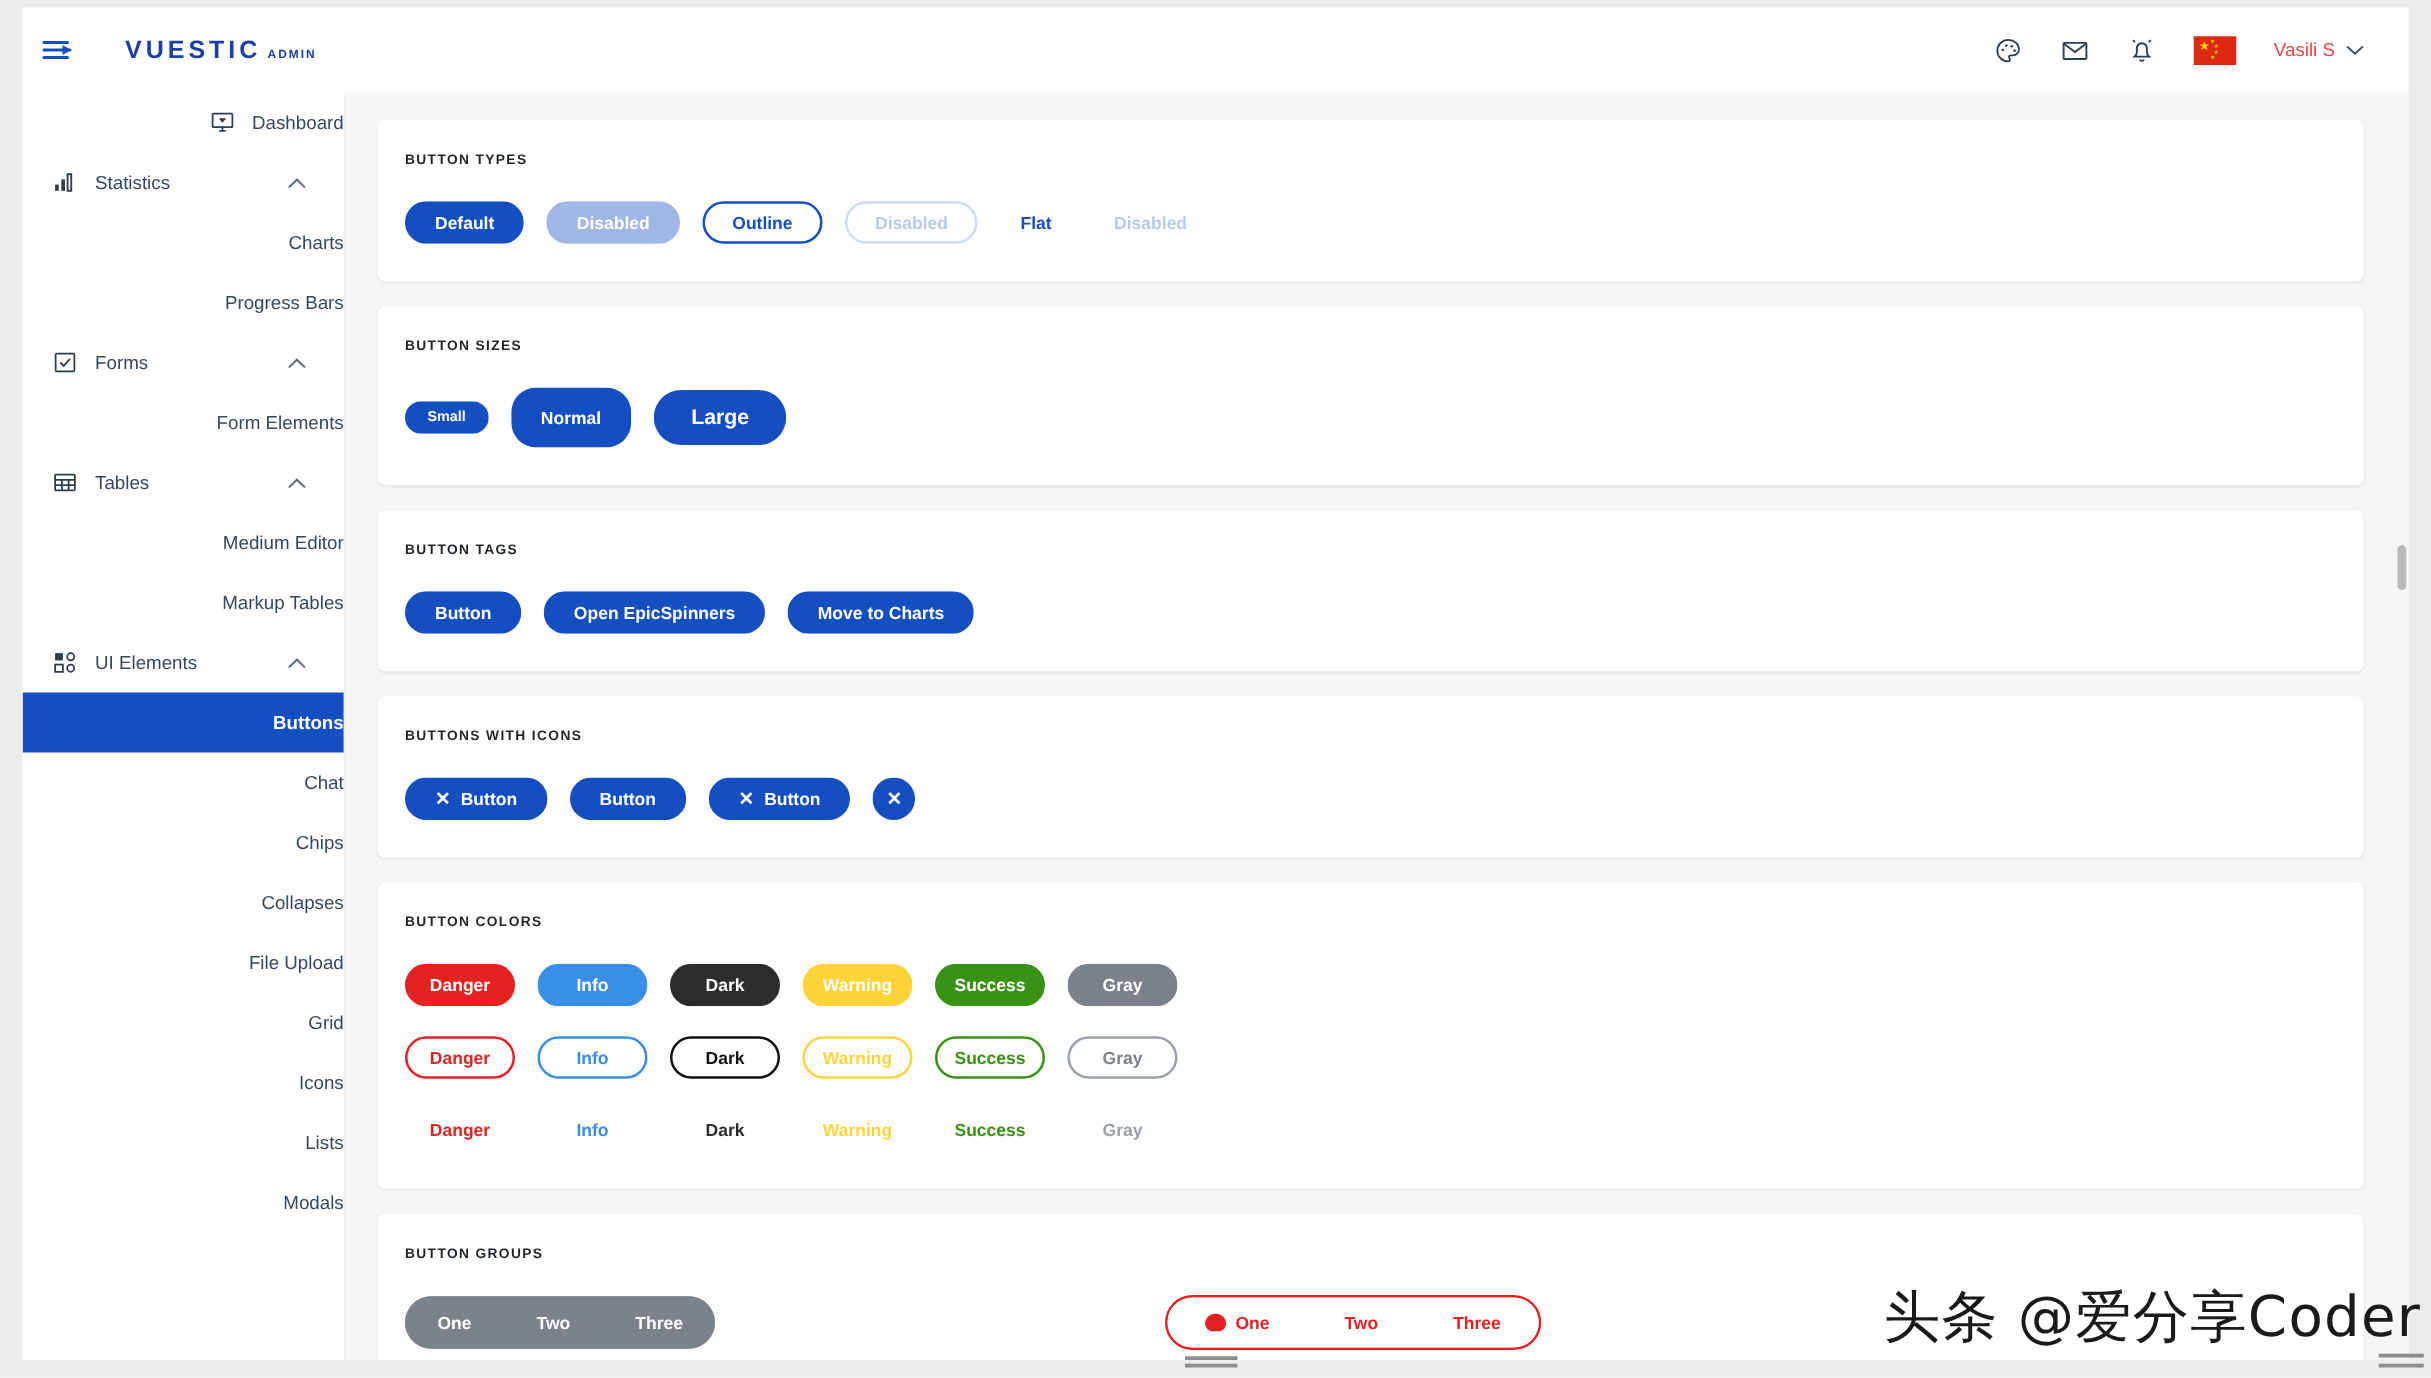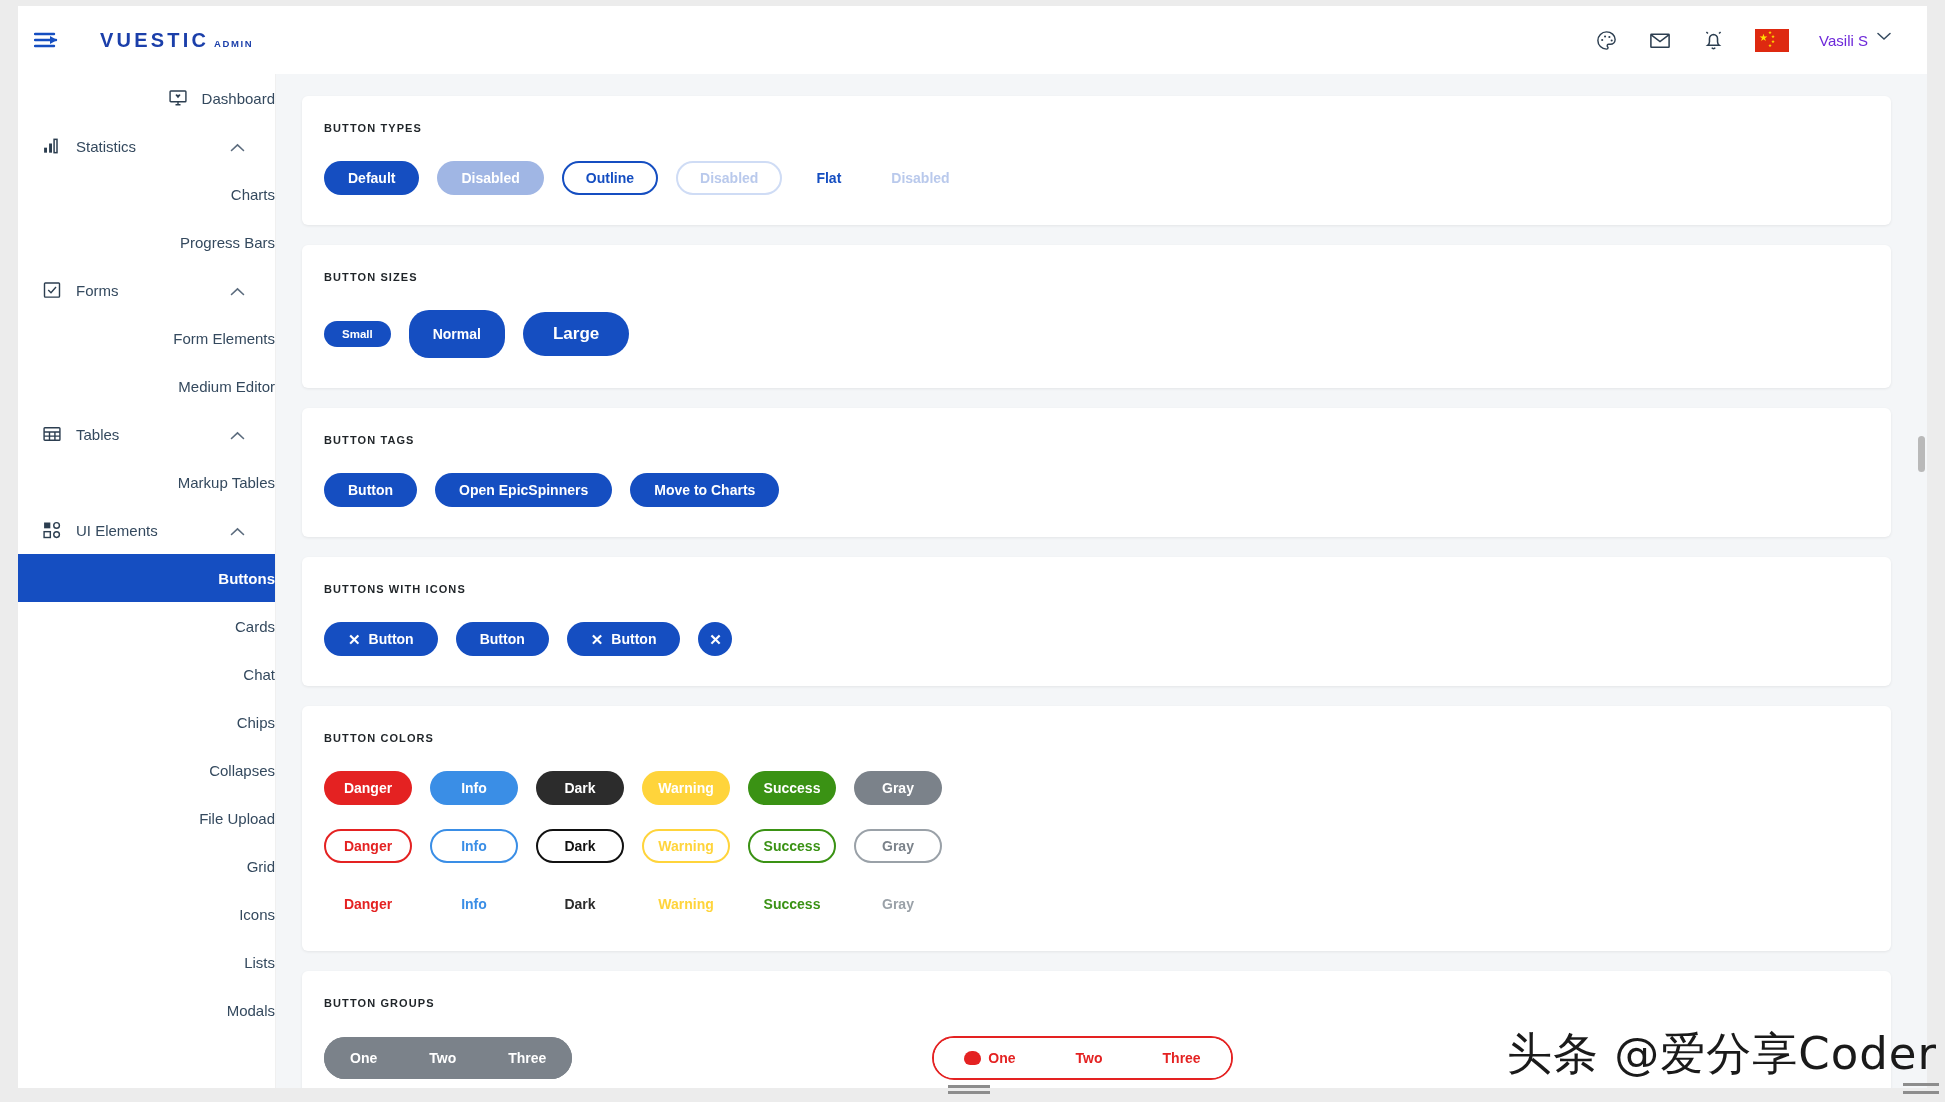--- a/index.html
+++ b/index.html
@@ -78,22 +78,22 @@
     color: #ffde00; font-size: 10px; line-height: 10px;
   }
   .flag .star-s {
     position: absolute; color: #ffde00; font-size: 4.5px; line-height: 4.5px;
   }
   .flag .s1 { left: 13px; top: 2px; }
   .flag .s2 { left: 16px; top: 6px; }
   .flag .s3 { left: 16px; top: 11px; }
   .flag .s4 { left: 13px; top: 15px; }
   .user-box {
-    display: flex; gap: 9px;
-    color: #6d28d9; font-size: 15px;
+    display: flex; align-items: center; gap: 9px;
+    color: #ef4444; font-size: 15px;
     cursor: pointer;
   }
 
   
   .sidebar {
     position: absolute;
     left: 0; top: 68px;
     width: 258px; height: 1022px;
     background: #ffffff;
     overflow: hidden;
@@ -411,37 +411,37 @@
         <span class="chev">
           <svg width="15" height="9" viewBox="0 0 15 9">
               <path d="M1.5 7.5 L7.5 1.8 L13.5 7.5" fill="none" stroke="#5b6b7d" stroke-width="1.6" stroke-linecap="round"></path>
             </svg>
         </span>
       </div>
 
       <div class="side-item child">
         <span class="label">Form Elements</span>
       </div>
-      <div class="side-item child">
-        <span class="label">Medium Editor</span>
-      </div>
-
       <div class="side-item">
         <span class="ico">
           <svg width="20" height="20" viewBox="0 0 24 24" fill="none" stroke="#2c3e50" stroke-width="1.7">
             <rect x="2.5" y="4.5" width="19" height="15" rx="1"></rect>
             <path d="M2.5 9.5h19 M2.5 14.5h19 M9 9.5V19.5 M15.5 9.5V19.5"></path>
           </svg>
         </span>
         <span class="label">Tables</span>
         <span class="chev">
           <svg width="15" height="9" viewBox="0 0 15 9">
               <path d="M1.5 7.5 L7.5 1.8 L13.5 7.5" fill="none" stroke="#5b6b7d" stroke-width="1.6" stroke-linecap="round"></path>
             </svg>
         </span>
+      </div>
+
+      <div class="side-item child">
+        <span class="label">Medium Editor</span>
       </div>
 
       <div class="side-item child">
         <span class="label">Markup Tables</span>
       </div>
 
       <div class="side-item">
         <span class="ico">
           <svg width="20" height="20" viewBox="0 0 24 24" fill="none" stroke="#2c3e50" stroke-width="1.7">
             <rect x="2.5" y="3" width="7.5" height="7" fill="#2c3e50" stroke="none"></rect>
@@ -453,23 +453,20 @@
         <span class="label">UI Elements</span>
         <span class="chev">
           <svg width="15" height="9" viewBox="0 0 15 9">
               <path d="M1.5 7.5 L7.5 1.8 L13.5 7.5" fill="none" stroke="#5b6b7d" stroke-width="1.6" stroke-linecap="round"></path>
             </svg>
         </span>
       </div>
 
       <div class="side-item child active">
         <span class="label">Buttons</span>
-      </div>
-      <div class="side-item child">
-        <span class="label">Cards</span>
       </div>
       <div class="side-item child">
         <span class="label">Chat</span>
       </div>
       <div class="side-item child">
         <span class="label">Chips</span>
       </div>
       <div class="side-item child">
         <span class="label">Collapses</span>
       </div>

